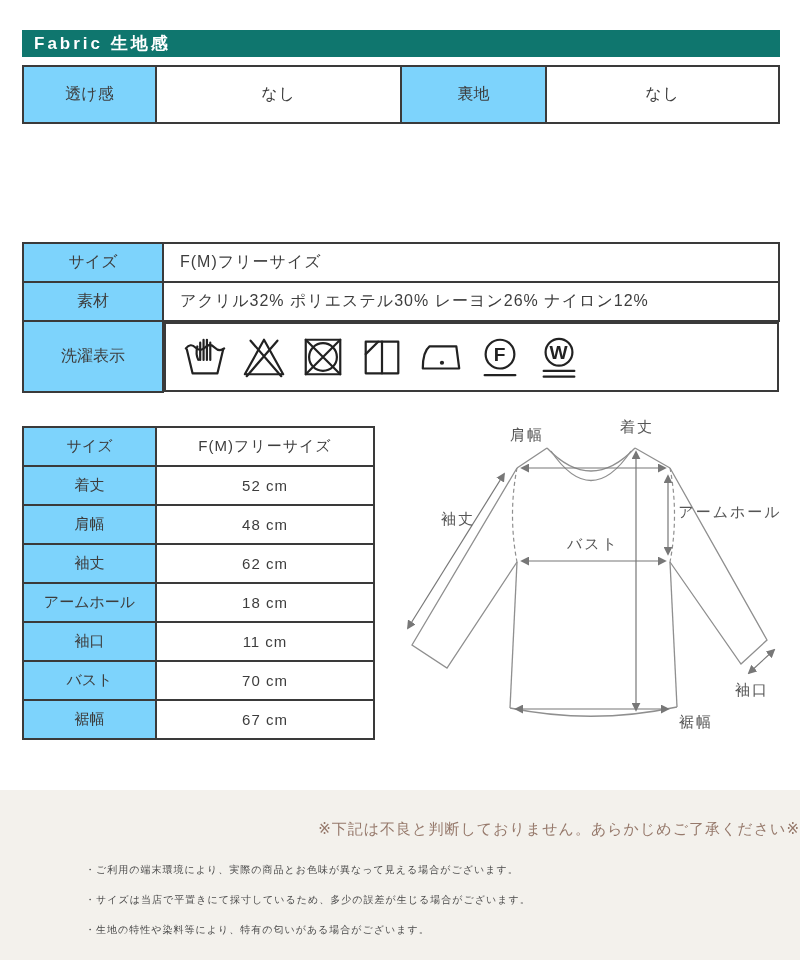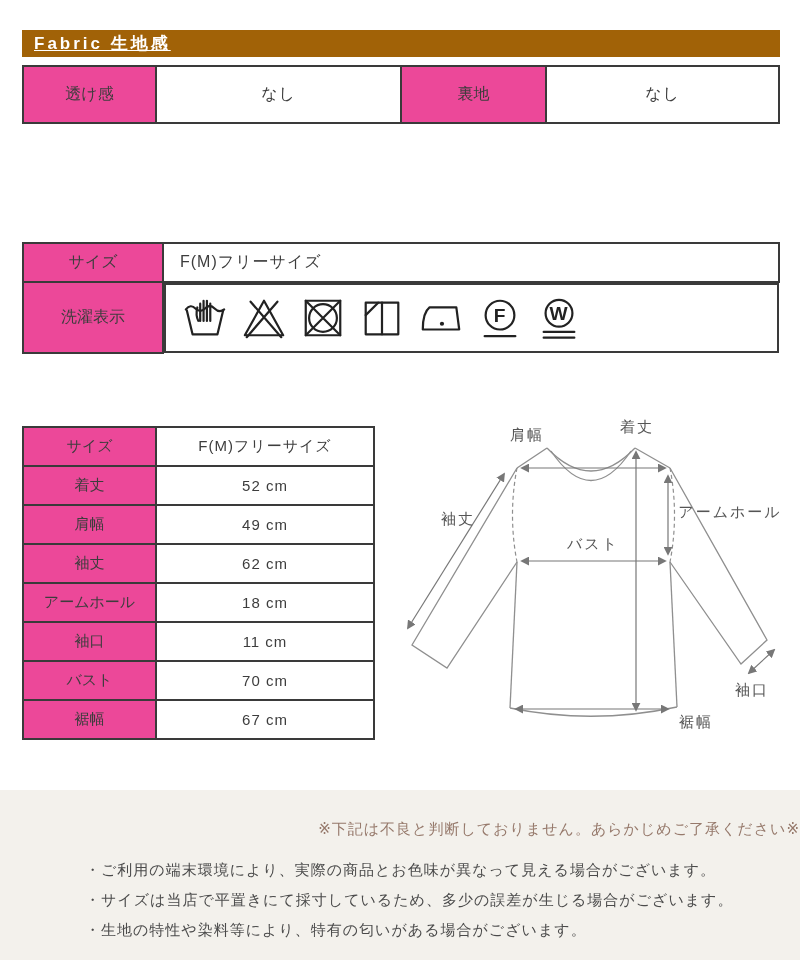--- a/index.html
+++ b/index.html
@@ -1,46 +1,46 @@
 <!DOCTYPE html>
 <html><head>
 <meta charset="utf-8">
 <style>
   html,body{margin:0;padding:0;background:#ffffff;}
   #page{position:relative;width:800px;height:960px;background:#ffffff;overflow:hidden;
         font-family:"Liberation Sans","DejaVu Sans",sans-serif;color:#3d3d3d;}
-  .sec-header{position:absolute;left:22px;width:758px;height:27px;background:#a16207;
+  .sec-header{position:absolute;left:22px;width:758px;height:27px;background:#0f766e;
         color:#ffffff;font-size:17px;font-weight:bold;letter-spacing:3px;
-        line-height:27px;padding-left:12px;box-sizing:border-box;text-decoration:underline;}
+        line-height:27px;padding-left:12px;box-sizing:border-box;}
   #fabric-header{top:30px;}
   #size-header{top:207px;}
   table{border-collapse:collapse;position:absolute;table-layout:fixed;}
   td{border:2px solid #3a3a3a;font-size:16px;color:#3d3d3d;padding:0;}
-  .lbl{background:#ec4899;text-align:center;}
+  .lbl{background:#7dd3fc;text-align:center;}
   .val{background:#ffffff;text-align:center;letter-spacing:1px;}
   .val-l{background:#ffffff;text-align:left;padding-left:16px;letter-spacing:1px;}
   #fabric-table{left:22px;top:65px;width:758px;}
   #fabric-table td{height:55px;}
   #size-table{left:22px;top:242px;width:758px;}
   #size-table tr.r38 td{height:37px;}
   #size-table tr.wash td{height:66px;}
   .icons{display:flex;align-items:center;gap:13px;}
   .icons svg{flex:0 0 auto;}
   #measure-table{left:22px;top:426px;width:353px;}
   #measure-table td{height:37px;font-size:15px;}
   #diagram{position:absolute;left:400px;top:418px;width:395px;height:350px;}
   #diagram text{fill:#555555;font-size:15px;letter-spacing:2px;
         font-family:"Liberation Sans","DejaVu Sans",sans-serif;}
   .garm{stroke:#8f8f8f;stroke-width:1.3;fill:none;}
   .garm-d{stroke:#8f8f8f;stroke-width:1.2;fill:none;stroke-dasharray:4 3;}
   .arrow{stroke:#777777;stroke-width:1.2;fill:none;}
   #notice{position:absolute;left:0;top:790px;width:800px;height:170px;background:#f3f1ec;}
   #notice-heading{margin-top:30px;text-align:right;color:#96796b;font-size:15px;
         letter-spacing:1px;}
-  #notice-bullets{margin:16px 0 0 85px;color:#4b4b4b;font-size:15px;line-height:30px;
+  #notice-bullets{margin:16px 0 0 85px;color:#4b4b4b;font-size:10px;line-height:30px;
         letter-spacing:1px;}
   .care{stroke:#222222;stroke-width:2.3;fill:none;stroke-linecap:round;stroke-linejoin:round;}
   .care-letter{fill:#222222;stroke:none;font-size:20px;font-weight:bold;
         font-family:"Liberation Sans",sans-serif;}
 </style>
 </head>
 <body>
 
 <div id="page">
 
@@ -67,20 +67,24 @@
   <table id="size-table">
     <colgroup>
         <col style="width:140px">
         <col>
       </colgroup>
     <tbody>
         <tr class="r38">
       <td class="lbl">サイズ</td>
       <td class="val-l">F(M)フリーサイズ</td>
     </tr>
+    <tr class="r38">
+      <td class="lbl">素材</td>
+      <td class="val-l">アクリル32% ポリエステル30% レーヨン26% ナイロン12%</td>
+    </tr>
     <tr class="wash">
       <td class="lbl">洗濯表示</td>
       <td class="val-l icons">
         <svg width="46" height="46" viewBox="0 0 48 48">
           <path class="care" d="M4 15 Q9 9 14 14 Q19 19 24 14 Q29 9 34 14 Q39 19 44 15"></path>
           <path class="care" d="M5 16 L11 41 L37 41 L43 16"></path>
           <path class="care" d="M19 9 L19 27 M22.5 6 L22.5 27 M26 6 L26 27 M29.5 9 L29.5 27 M16 13 Q14 21 17 27"></path>
         </svg>
         <svg width="46" height="46" viewBox="0 0 48 48">
           <path class="care" d="M24 6 L44 42 L4 42 Z"></path>
@@ -124,21 +128,21 @@
         <tr>
       <td class="lbl">サイズ</td>
       <td class="val">F(M)フリーサイズ</td>
     </tr>
     <tr>
       <td class="lbl">着丈</td>
       <td class="val">52 cm</td>
     </tr>
     <tr>
       <td class="lbl">肩幅</td>
-      <td class="val">49 cm</td>
+      <td class="val">48 cm</td>
     </tr>
     <tr>
       <td class="lbl">袖丈</td>
       <td class="val">62 cm</td>
     </tr>
     <tr>
       <td class="lbl">アームホール</td>
       <td class="val">18 cm</td>
     </tr>
     <tr>

